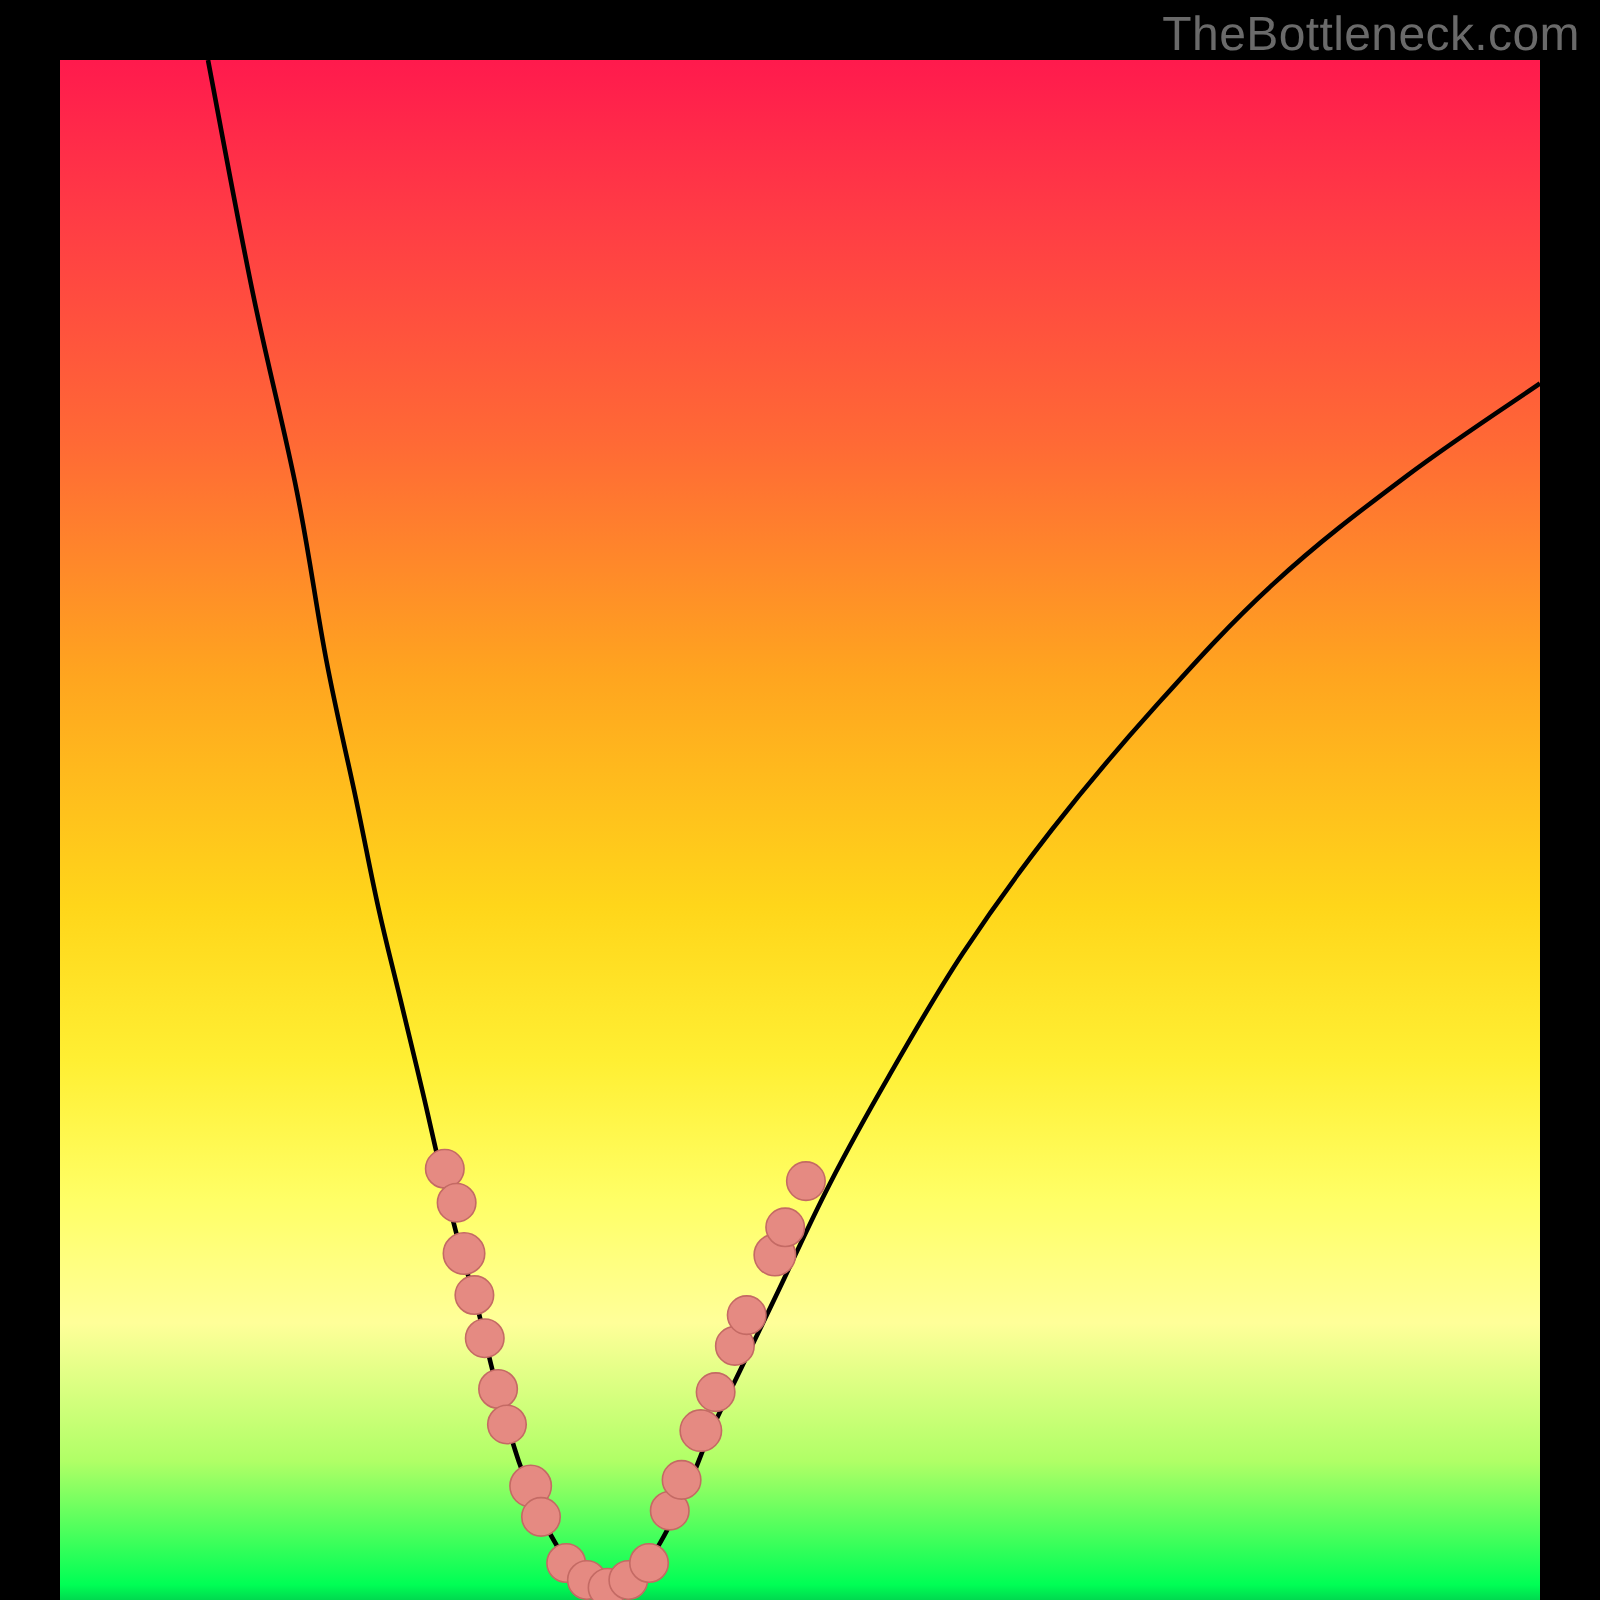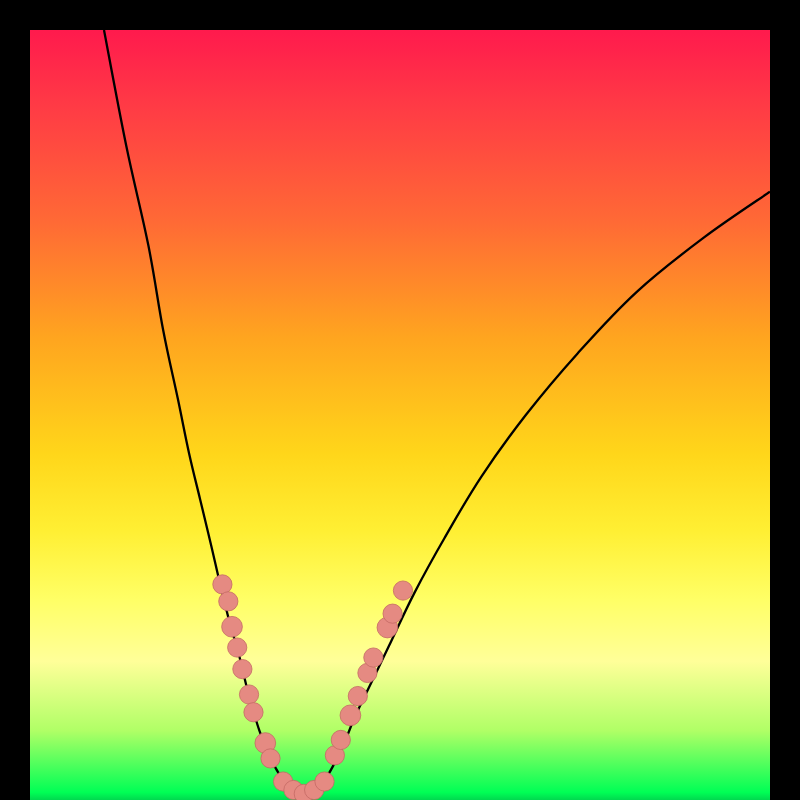--- a/index.html
+++ b/index.html
@@ -83,13 +83,14 @@
           <circle cx="362.60" cy="583.66" r="9.62" fill="#e58a82" stroke="#c46a64" stroke-width="0.8"></circle>
           <circle cx="372.96" cy="560.56" r="9.62" fill="#e58a82" stroke="#c46a64" stroke-width="0.8"></circle>
           <circle cx="253.08" cy="751.52" r="9.62" fill="#e58a82" stroke="#c46a64" stroke-width="0.8"></circle>
           <circle cx="263.44" cy="759.99" r="9.62" fill="#e58a82" stroke="#c46a64" stroke-width="0.8"></circle>
           <circle cx="273.80" cy="763.84" r="9.62" fill="#e58a82" stroke="#c46a64" stroke-width="0.8"></circle>
           <circle cx="284.16" cy="759.99" r="9.62" fill="#e58a82" stroke="#c46a64" stroke-width="0.8"></circle>
           <circle cx="294.52" cy="751.52" r="9.62" fill="#e58a82" stroke="#c46a64" stroke-width="0.8"></circle>
         </g>
     </svg>
   </div>
+  <div class="watermark">TheBottleneck.com</div>
 </div>
 
 </body></html>

